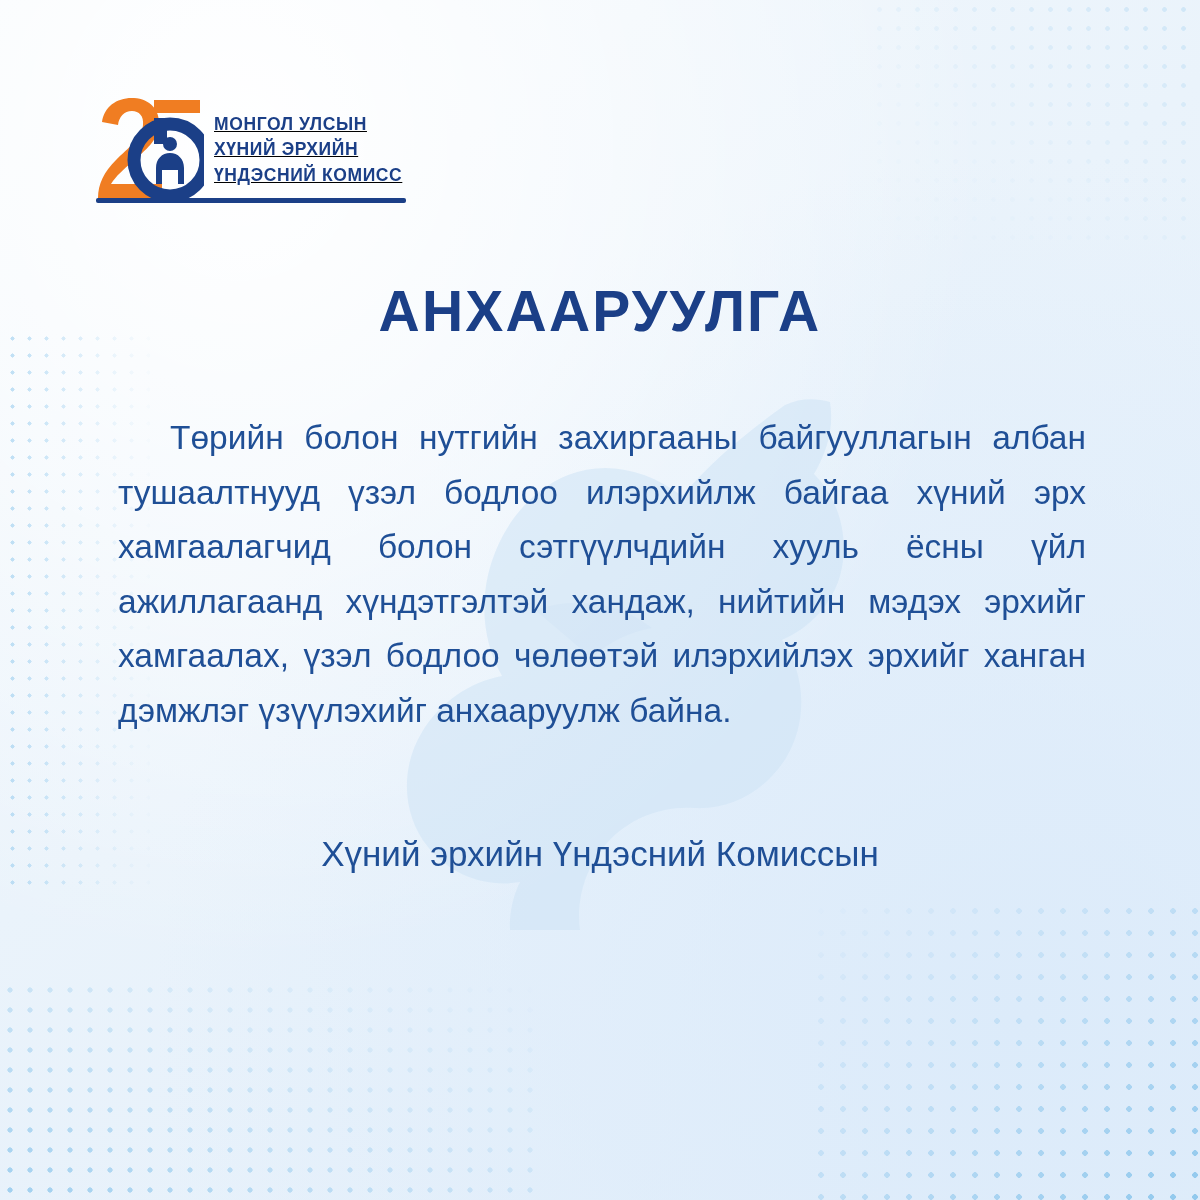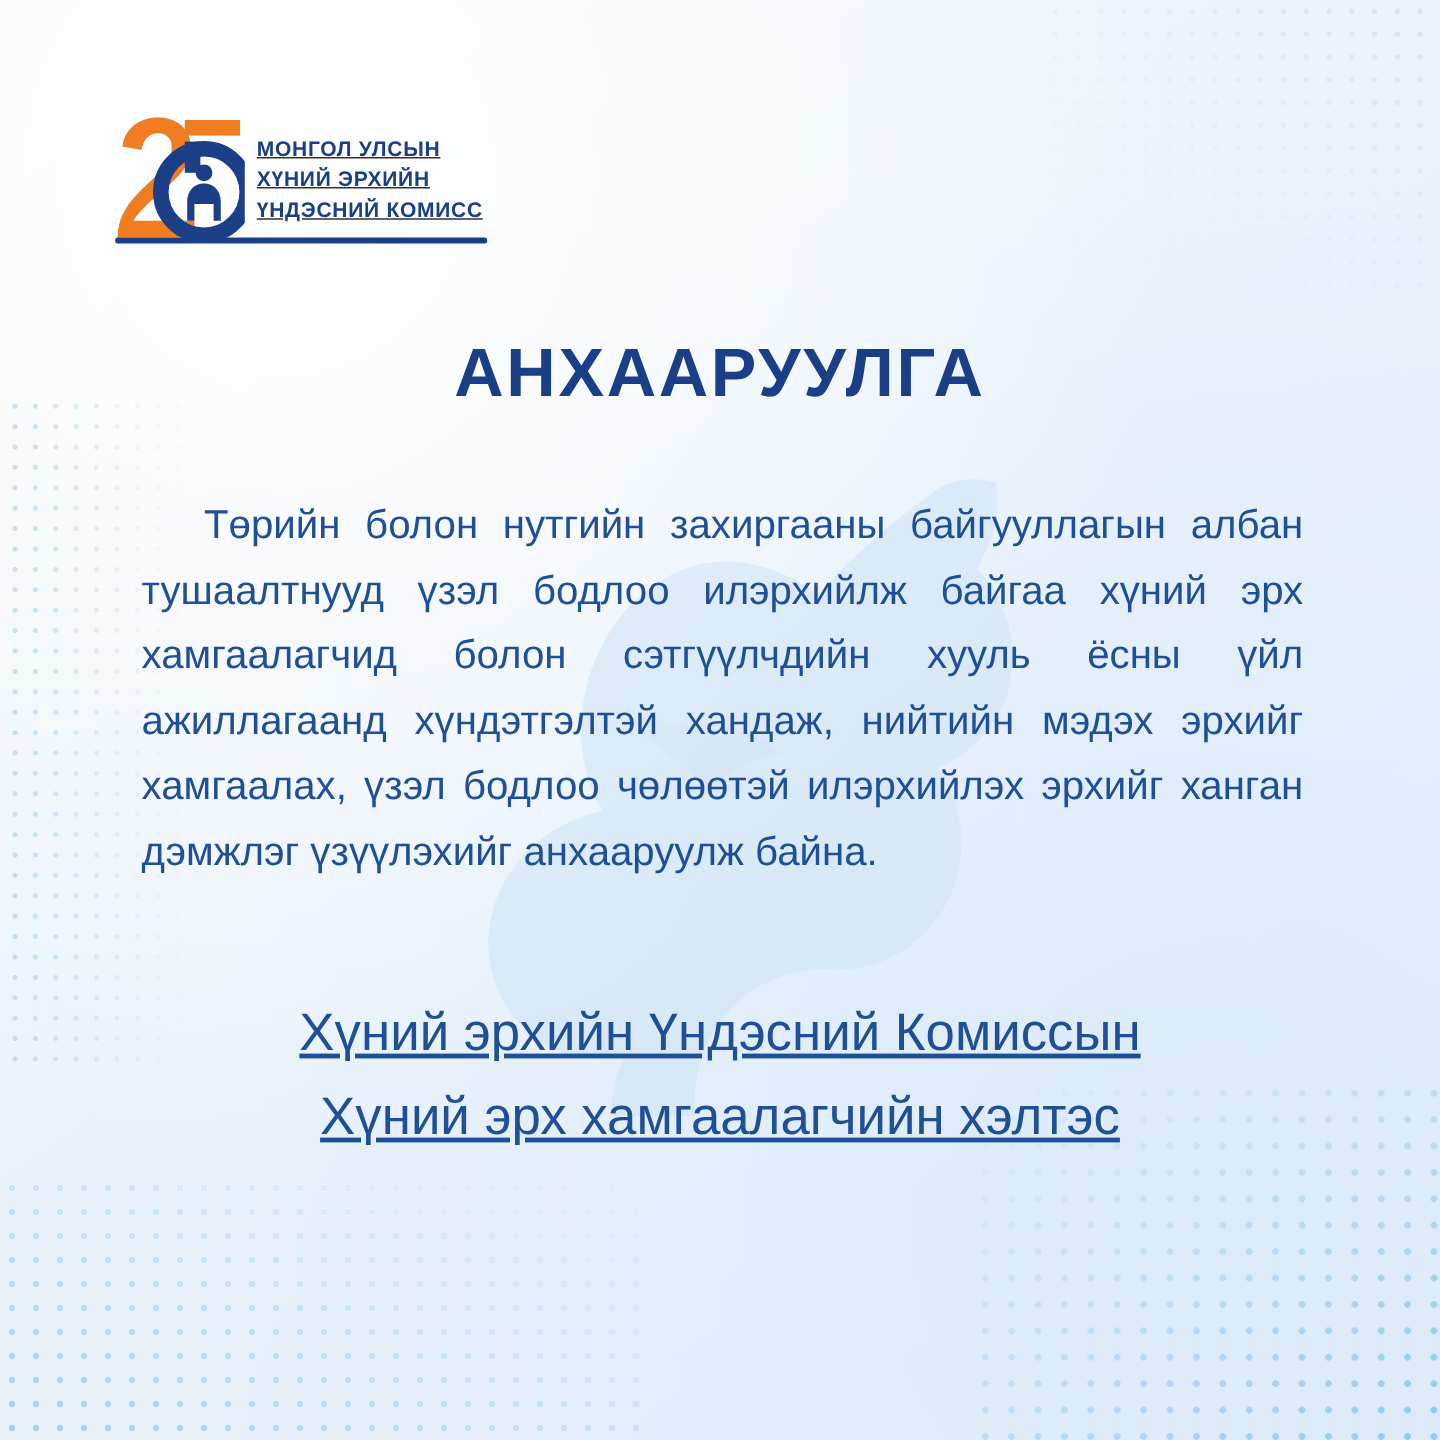--- a/index.html
+++ b/index.html
@@ -148,23 +148,22 @@
   }
 
   
   .signature {
     position: absolute;
     left: 0;
     top: 826px;
     width: 1200px;
     text-align: center;
     color: #1f4f96;
-    font-size: 44px;
+    font-size: 35px;
     line-height: 1.6;
-    text-decoration: underline;
   }
   .signature div { white-space: nowrap; }
 </style>
 </head>
 <body>
 
 <div id="poster">
 
   <div class="dots dots-topright"></div>
   <div class="dots dots-left"></div>
@@ -200,16 +199,15 @@
 ҮНДЭСНИЙ КОМИСС</div>
   </div>
   <div class="logo-underline"></div>
 
   <div class="headline">АНХААРУУЛГА</div>
 
   <div class="body-text">Төрийн болон нутгийн захиргааны байгууллагын албан тушаалтнууд үзэл бодлоо илэрхийлж байгаа хүний эрх хамгаалагчид болон сэтгүүлчдийн хууль ёсны үйл ажиллагаанд хүндэтгэлтэй хандаж, нийтийн мэдэх эрхийг хамгаалах, үзэл бодлоо чөлөөтэй илэрхийлэх эрхийг ханган дэмжлэг үзүүлэхийг анхааруулж байна.</div>
 
   <div class="signature">
     <div>Хүний эрхийн Үндэсний Комиссын</div>
-    <div>Хүний эрх хамгаалагчийн хэлтэс</div>
   </div>
 
 </div>
 
 </body></html>

